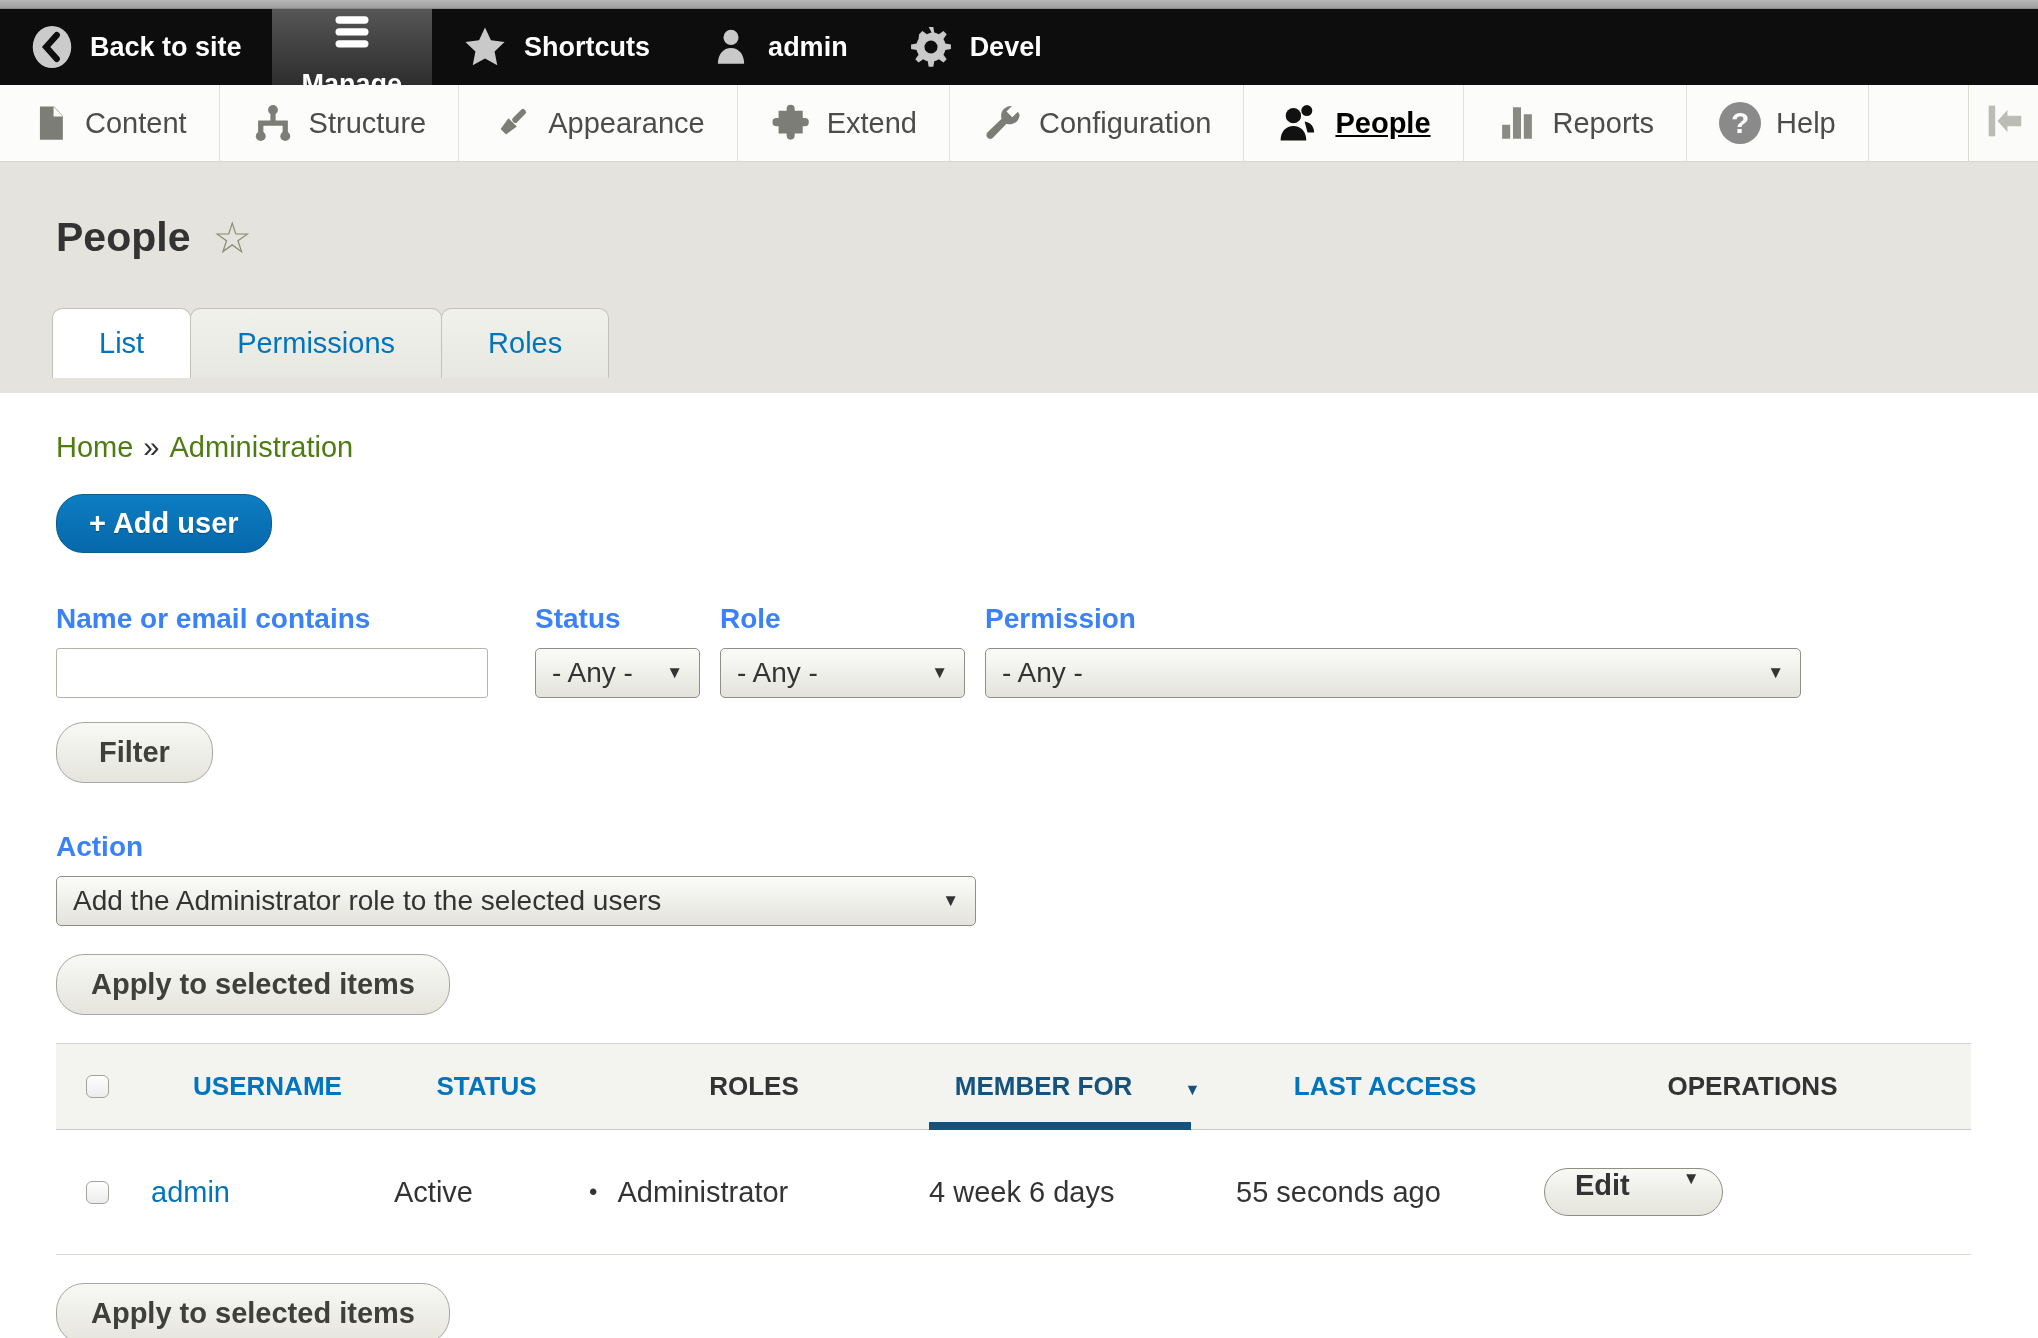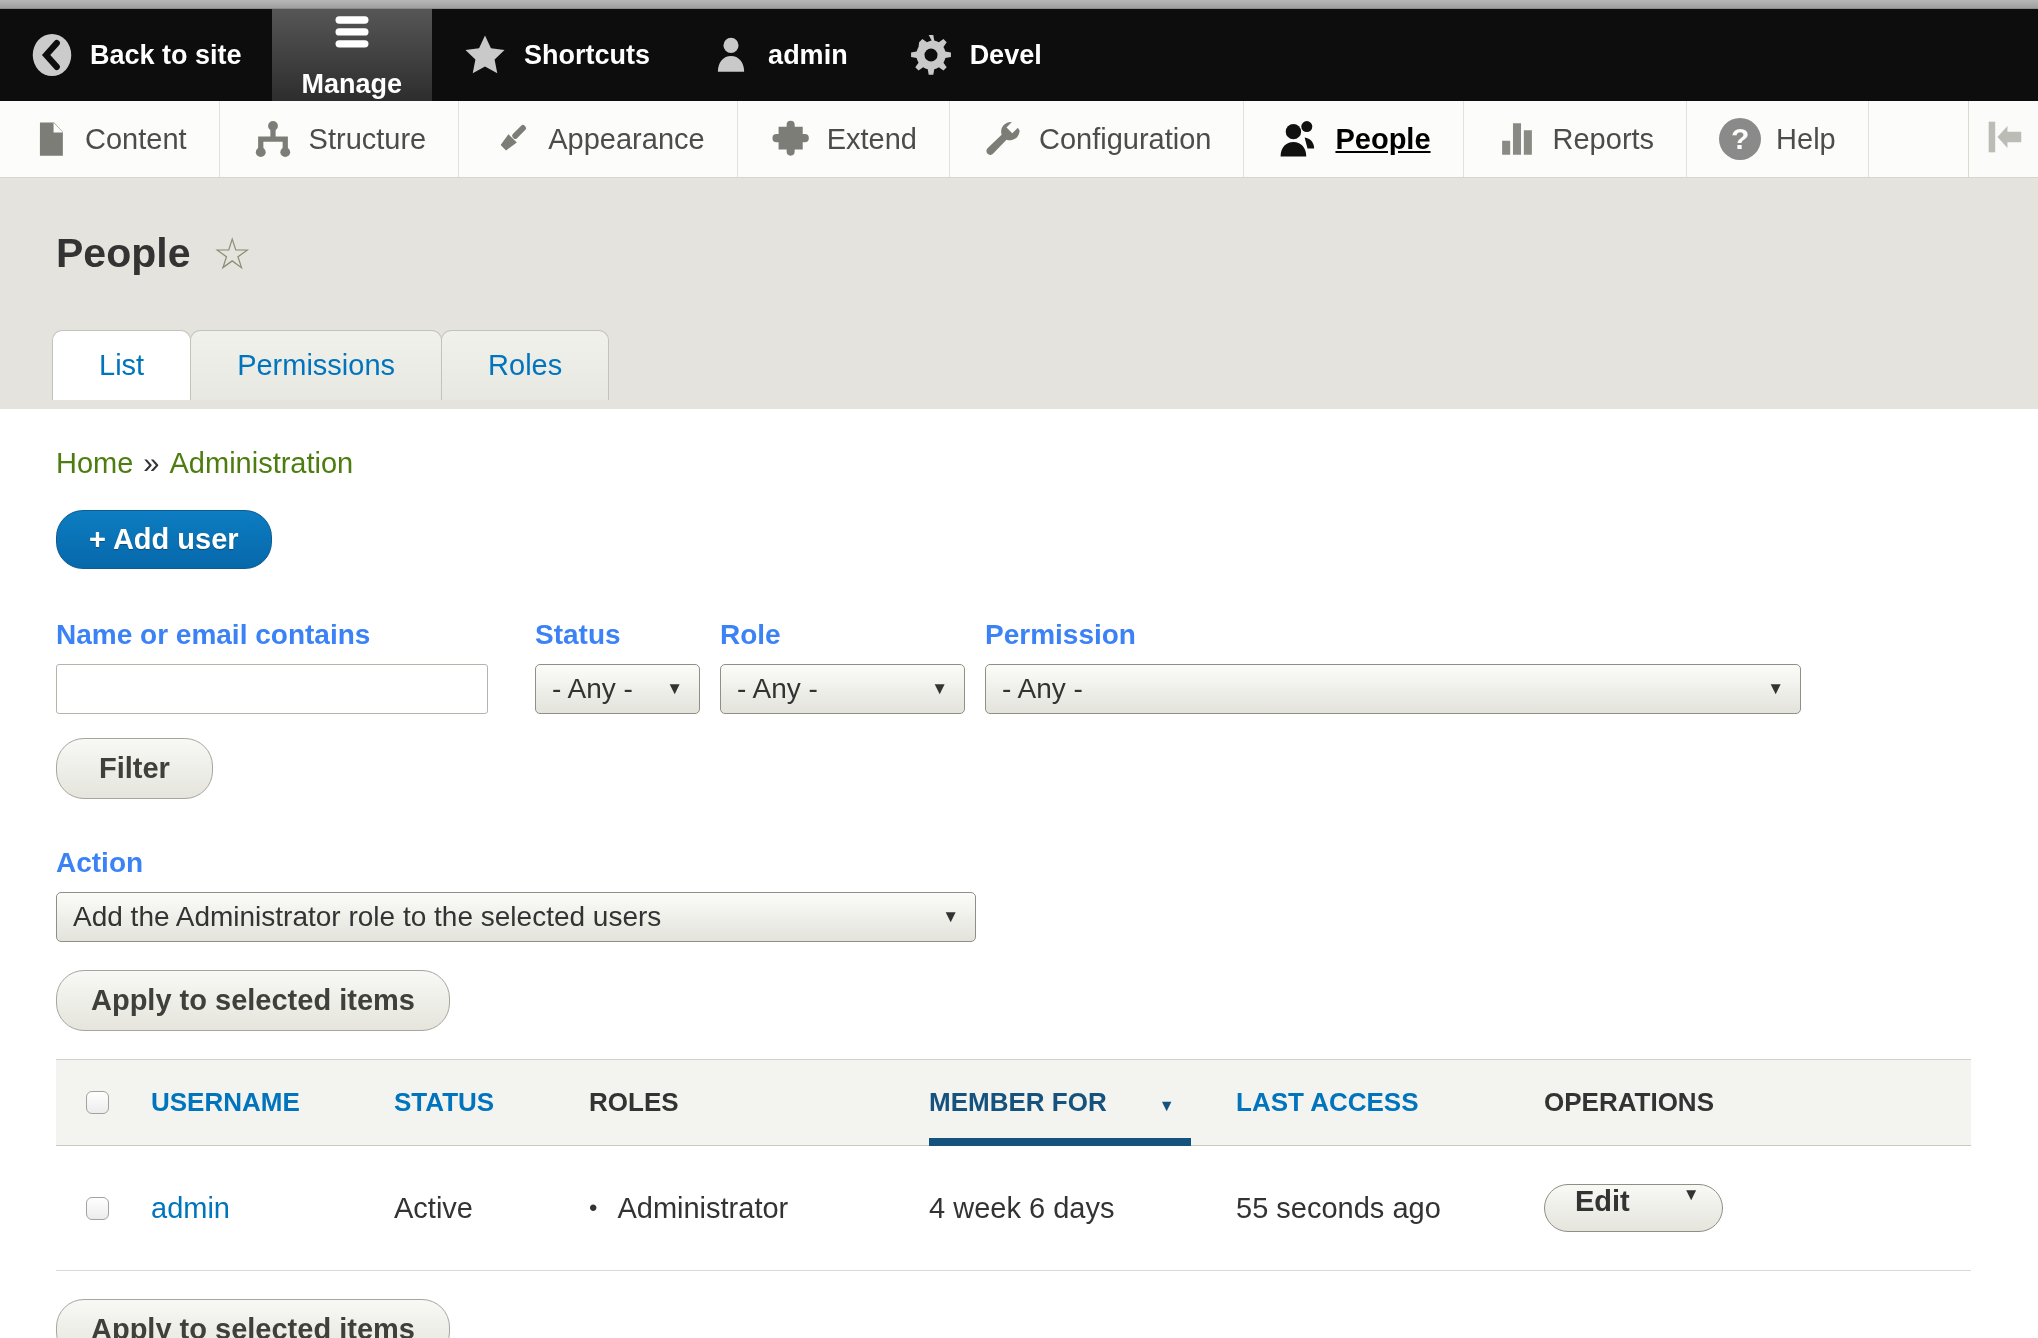--- a/index.html
+++ b/index.html
@@ -3,41 +3,41 @@
 <meta charset="utf-8">
 <style>
   * { box-sizing: border-box; margin: 0; padding: 0; }
   html,body { width: 2038px; height: 1338px; overflow: hidden; }
   body { font-family: "Liberation Sans", sans-serif; background: #fff; color:#333; }
 
   
   .window-strip { height: 9px; background: linear-gradient(#b7b7b7,#9f9f9f); border-bottom:1px solid #8b8b8b; }
 
   
-  .toolbar { height: 92px; background: #0d0d0d; display: flex; align-items: stretch; }
+  .toolbar { height: 76px; background: #0d0d0d; display: flex; align-items: stretch; }
   .toolbar-item { display: flex; align-items: center; gap: 16px; padding: 0 30px; color: #fff; font-weight: bold; font-size: 27px; cursor: pointer; }
   .toolbar-item.active { background: linear-gradient(180deg,#565656,#2d2d2d); flex-direction: column; }
   .toolbar-item svg { display:block; }
 
   
   .menubar { height: 77px; background: #fcfcfa; display: flex; align-items: stretch; border-bottom: 1px solid #d6d6ce; position: relative; }
   .menu-item { display: flex; align-items: center; gap: 15px; padding: 0 32px; font-size: 29px; color: #4c4c4c; border-right: 1px solid #e2e2dc; cursor: pointer; }
   .menu-item:first-child { border-left: none; }
   .menu-item svg { display:block; }
   .menu-item.active { color:#000; font-weight: bold; }
   .menu-item.active .menu-label { text-decoration: underline; }
   .help-glyph { width: 42px; height: 42px; border-radius: 50%; background:#8a8a8a; color:#fcfcfa; font-weight:bold; font-size:30px; display:flex; align-items:center; justify-content:center; }
   .menu-collapse { position:absolute; right:0; top:0; bottom:0; width:70px; border-left:1px solid #d9d9d2; display:flex; align-items:center; justify-content:center; cursor:pointer; background:#fbfbf9; }
 
   
   .page-header { background: #e4e3dd; height: 231px; padding: 52px 0 0 56px; position: relative; }
   .page-title-row { display:flex; align-items:center; gap: 22px; }
   .page-title { font-size: 41px; font-weight: bold; color: #333; }
   .star-outline { font-size: 44px; color: #8d8d76; line-height: 1; cursor:pointer; }
-  .tabs { position: absolute; left: 52px; bottom: 9px; display: flex; }
+  .tabs { position: absolute; left: 52px; bottom: 15px; display: flex; }
   .tab { border: 1px solid #c3c3ba; border-bottom: none; border-radius: 10px 10px 0 0; background: linear-gradient(#f1f1ec,#e8e8e2); color: #0074bd; font-size: 29px; padding: 18px 46px; margin-right: -1px; cursor: pointer; }
   .tab.active { background: #fff; position: relative; z-index: 2; }
 
   
   .content { padding: 38px 0 0 56px; background:#fff; }
   .breadcrumb { font-size: 29px; }
   .breadcrumb a { color: #4d7c0f; text-decoration: none; cursor:pointer; }
   .crumb-sep { color: #333; margin: 0 10px; }
 
   .btn-primary { display: inline-block; margin-top: 30px; background: linear-gradient(#0d7dc1,#0668ab); border: 1px solid #0b5c8f; border-radius: 27px; color: #fff; font-weight: bold; font-size: 29px; padding: 12px 32px; cursor: pointer; text-shadow: 0 1px 1px rgba(0,0,0,.3); }
@@ -56,21 +56,21 @@
   .btn-secondary { display: inline-block; background: linear-gradient(#f8f8f5,#e5e5dd); border: 1px solid #a6a59e; border-radius: 28px; color: #40403a; font-weight: bold; font-size: 29px; padding: 13px 42px; cursor: pointer; }
   .filter-btn { margin-top: 24px; }
   .action-block { margin-top: 48px; }
   .apply-btn { margin-top: 28px; padding: 13px 34px; }
 
   
   table.users { border-collapse: collapse; table-layout: fixed; width: 1915px; margin-top: 28px; }
   col.c-check { width: 95px; }  col.c-user { width: 243px; }  col.c-status { width: 195px; }
   col.c-roles { width: 340px; } col.c-member { width: 307px; } col.c-access { width: 308px; }
   thead tr { background: #f3f3ef; border-top: 1px solid #d2d2ca; border-bottom: 1px solid #c9c9c1; }
-  th { text-align: left; font-size: 26px; font-weight: bold; padding: 27px 10px 27px 0; color:#333; position: relative; margin-top: 48px; }
+  th { text-align: center; font-size: 26px; font-weight: bold; padding: 27px 10px 27px 0; color:#333; position: relative; margin-top: 48px; }
   th.sortable { color: #0074bd; cursor: pointer; }
   th.sort-active { color: #15537e; }
   th.sort-active::after { content:""; position:absolute; left:0; right:45px; bottom:-1px; height:8px; background:#15537e; }
   .sort-caret { font-size: 16px; color: #15537e; margin-left: 52px; }
   td { padding: 38px 10px 38px 0; font-size: 29px; vertical-align: middle; border-bottom: 1px solid #dadad2; }
   .checkbox { width: 23px; height: 23px; border: 1px solid #a3a39b; border-radius: 6px; background: linear-gradient(#fff,#ececec); margin-left: 30px; cursor: pointer; }
   td a.user-link { color: #0074bd; text-decoration: none; cursor:pointer; }
   .role-item { display: flex; align-items: center; gap: 20px; }
   .role-bullet { font-size: 24px; }
 

